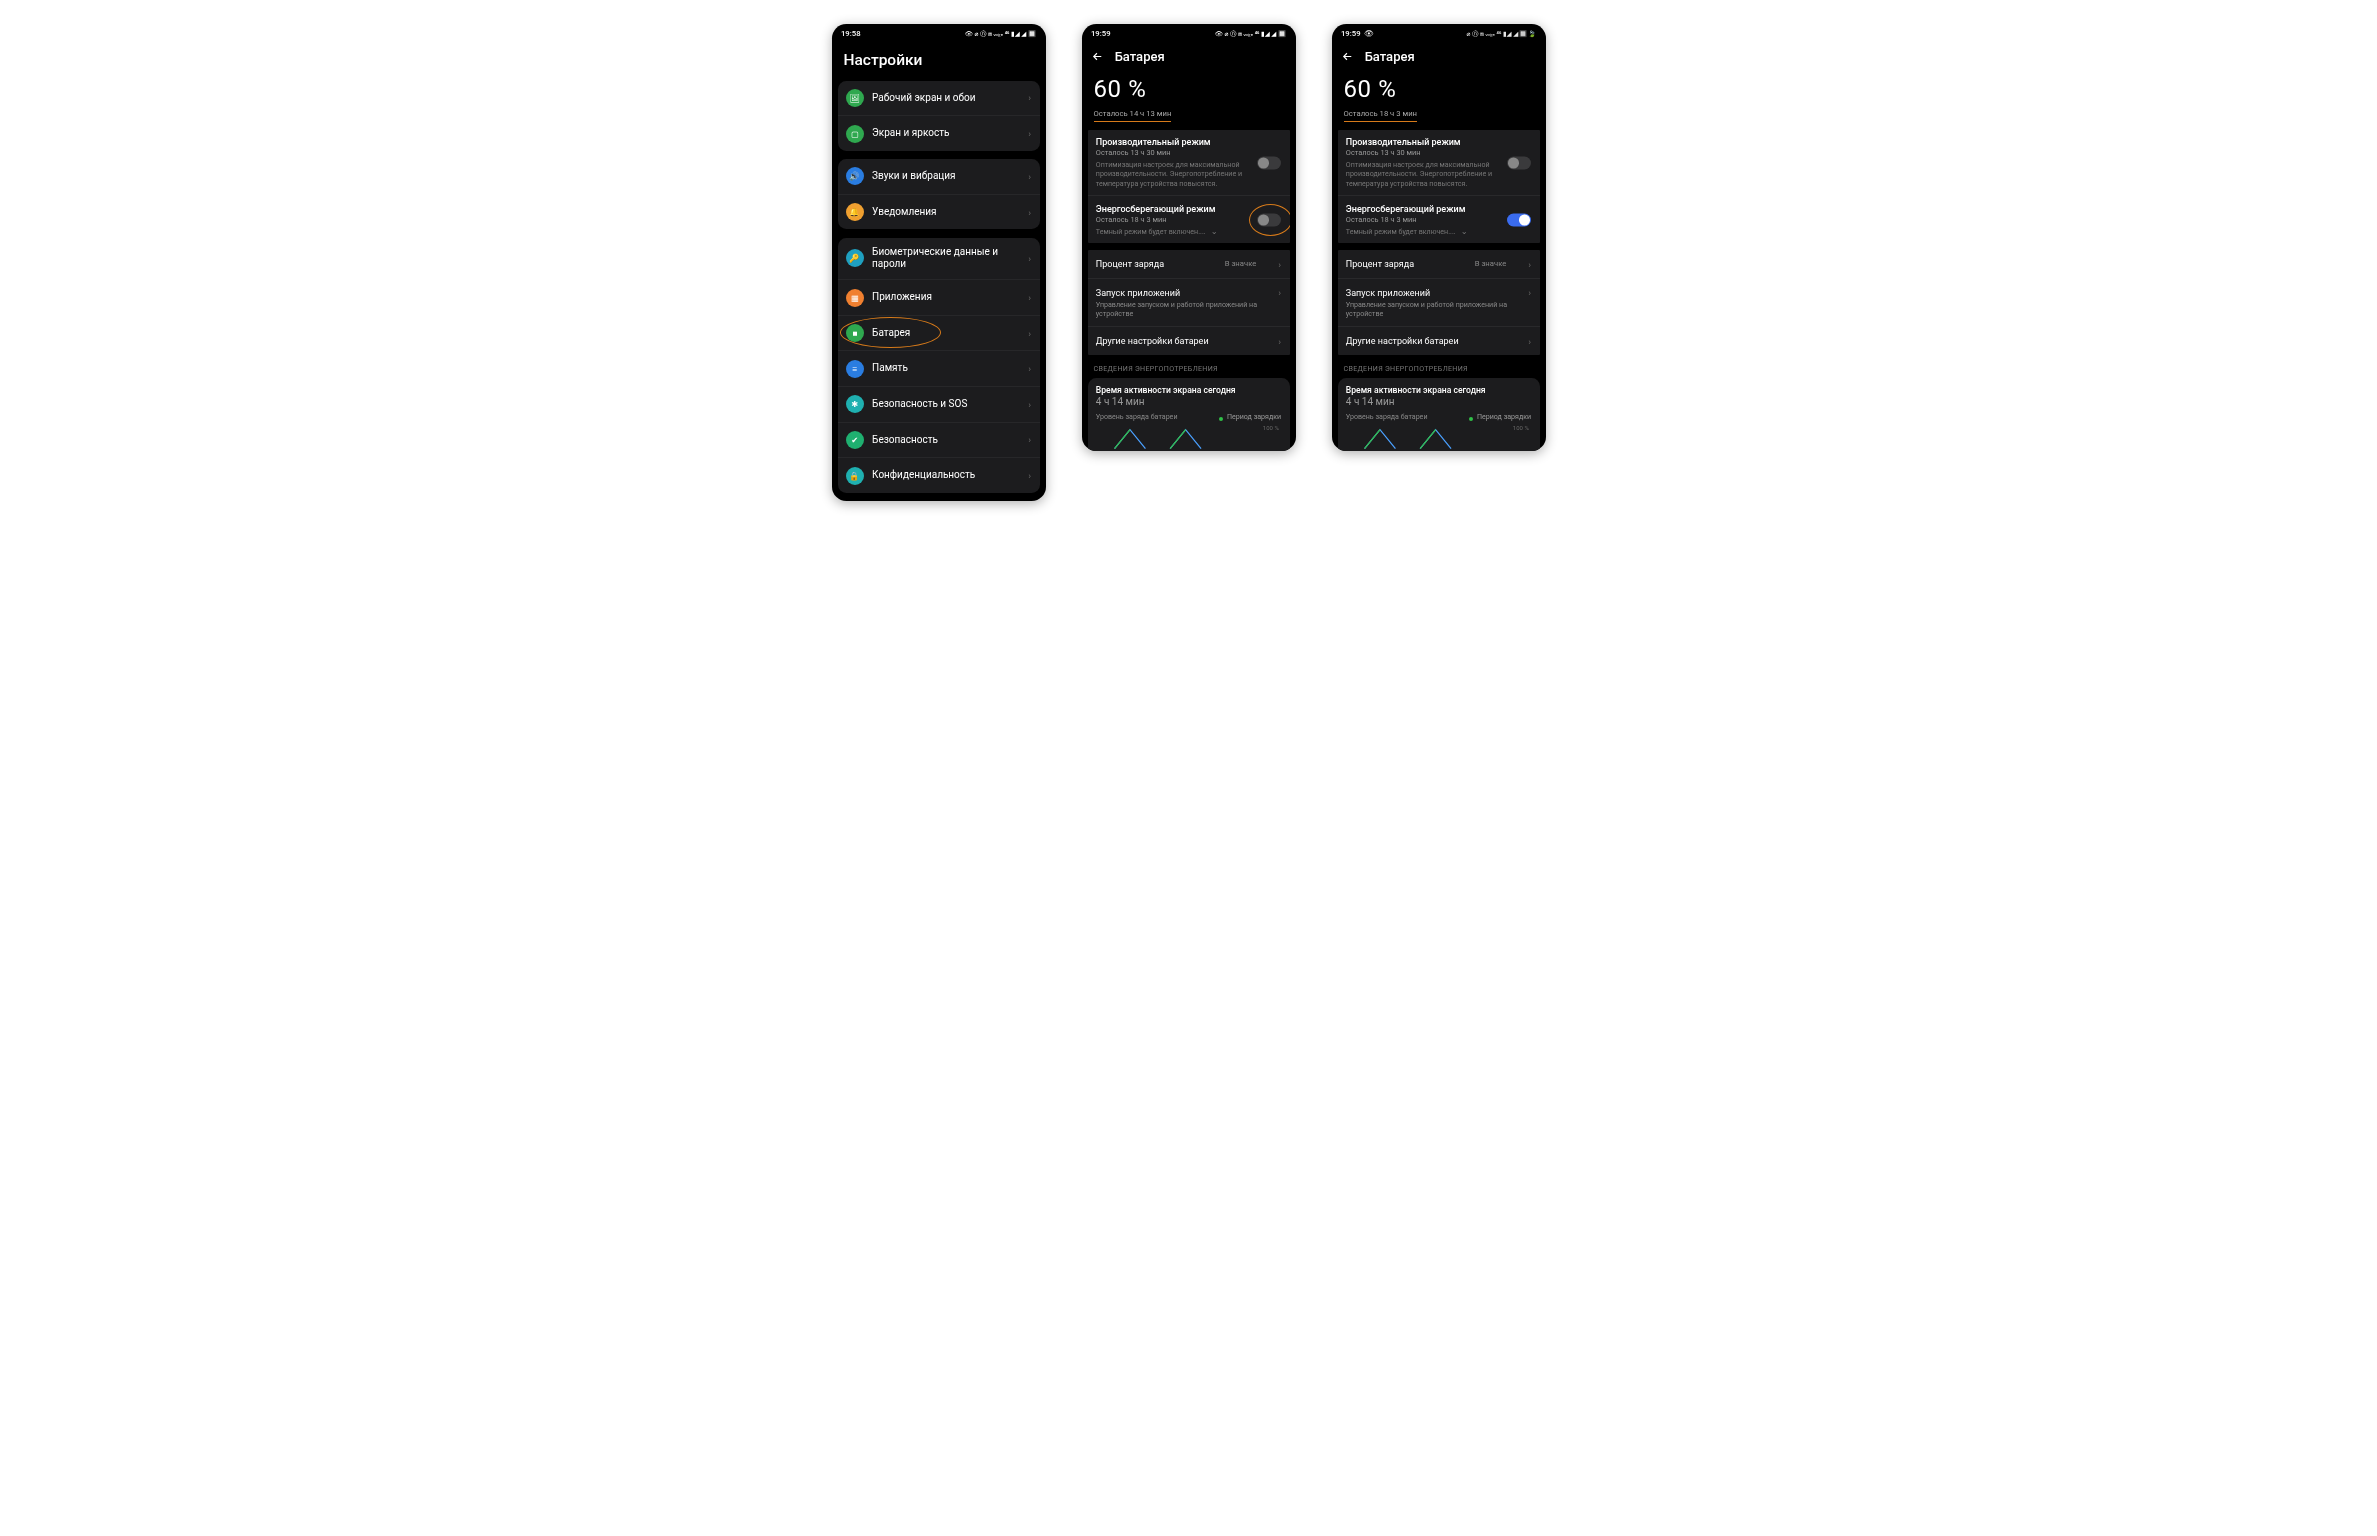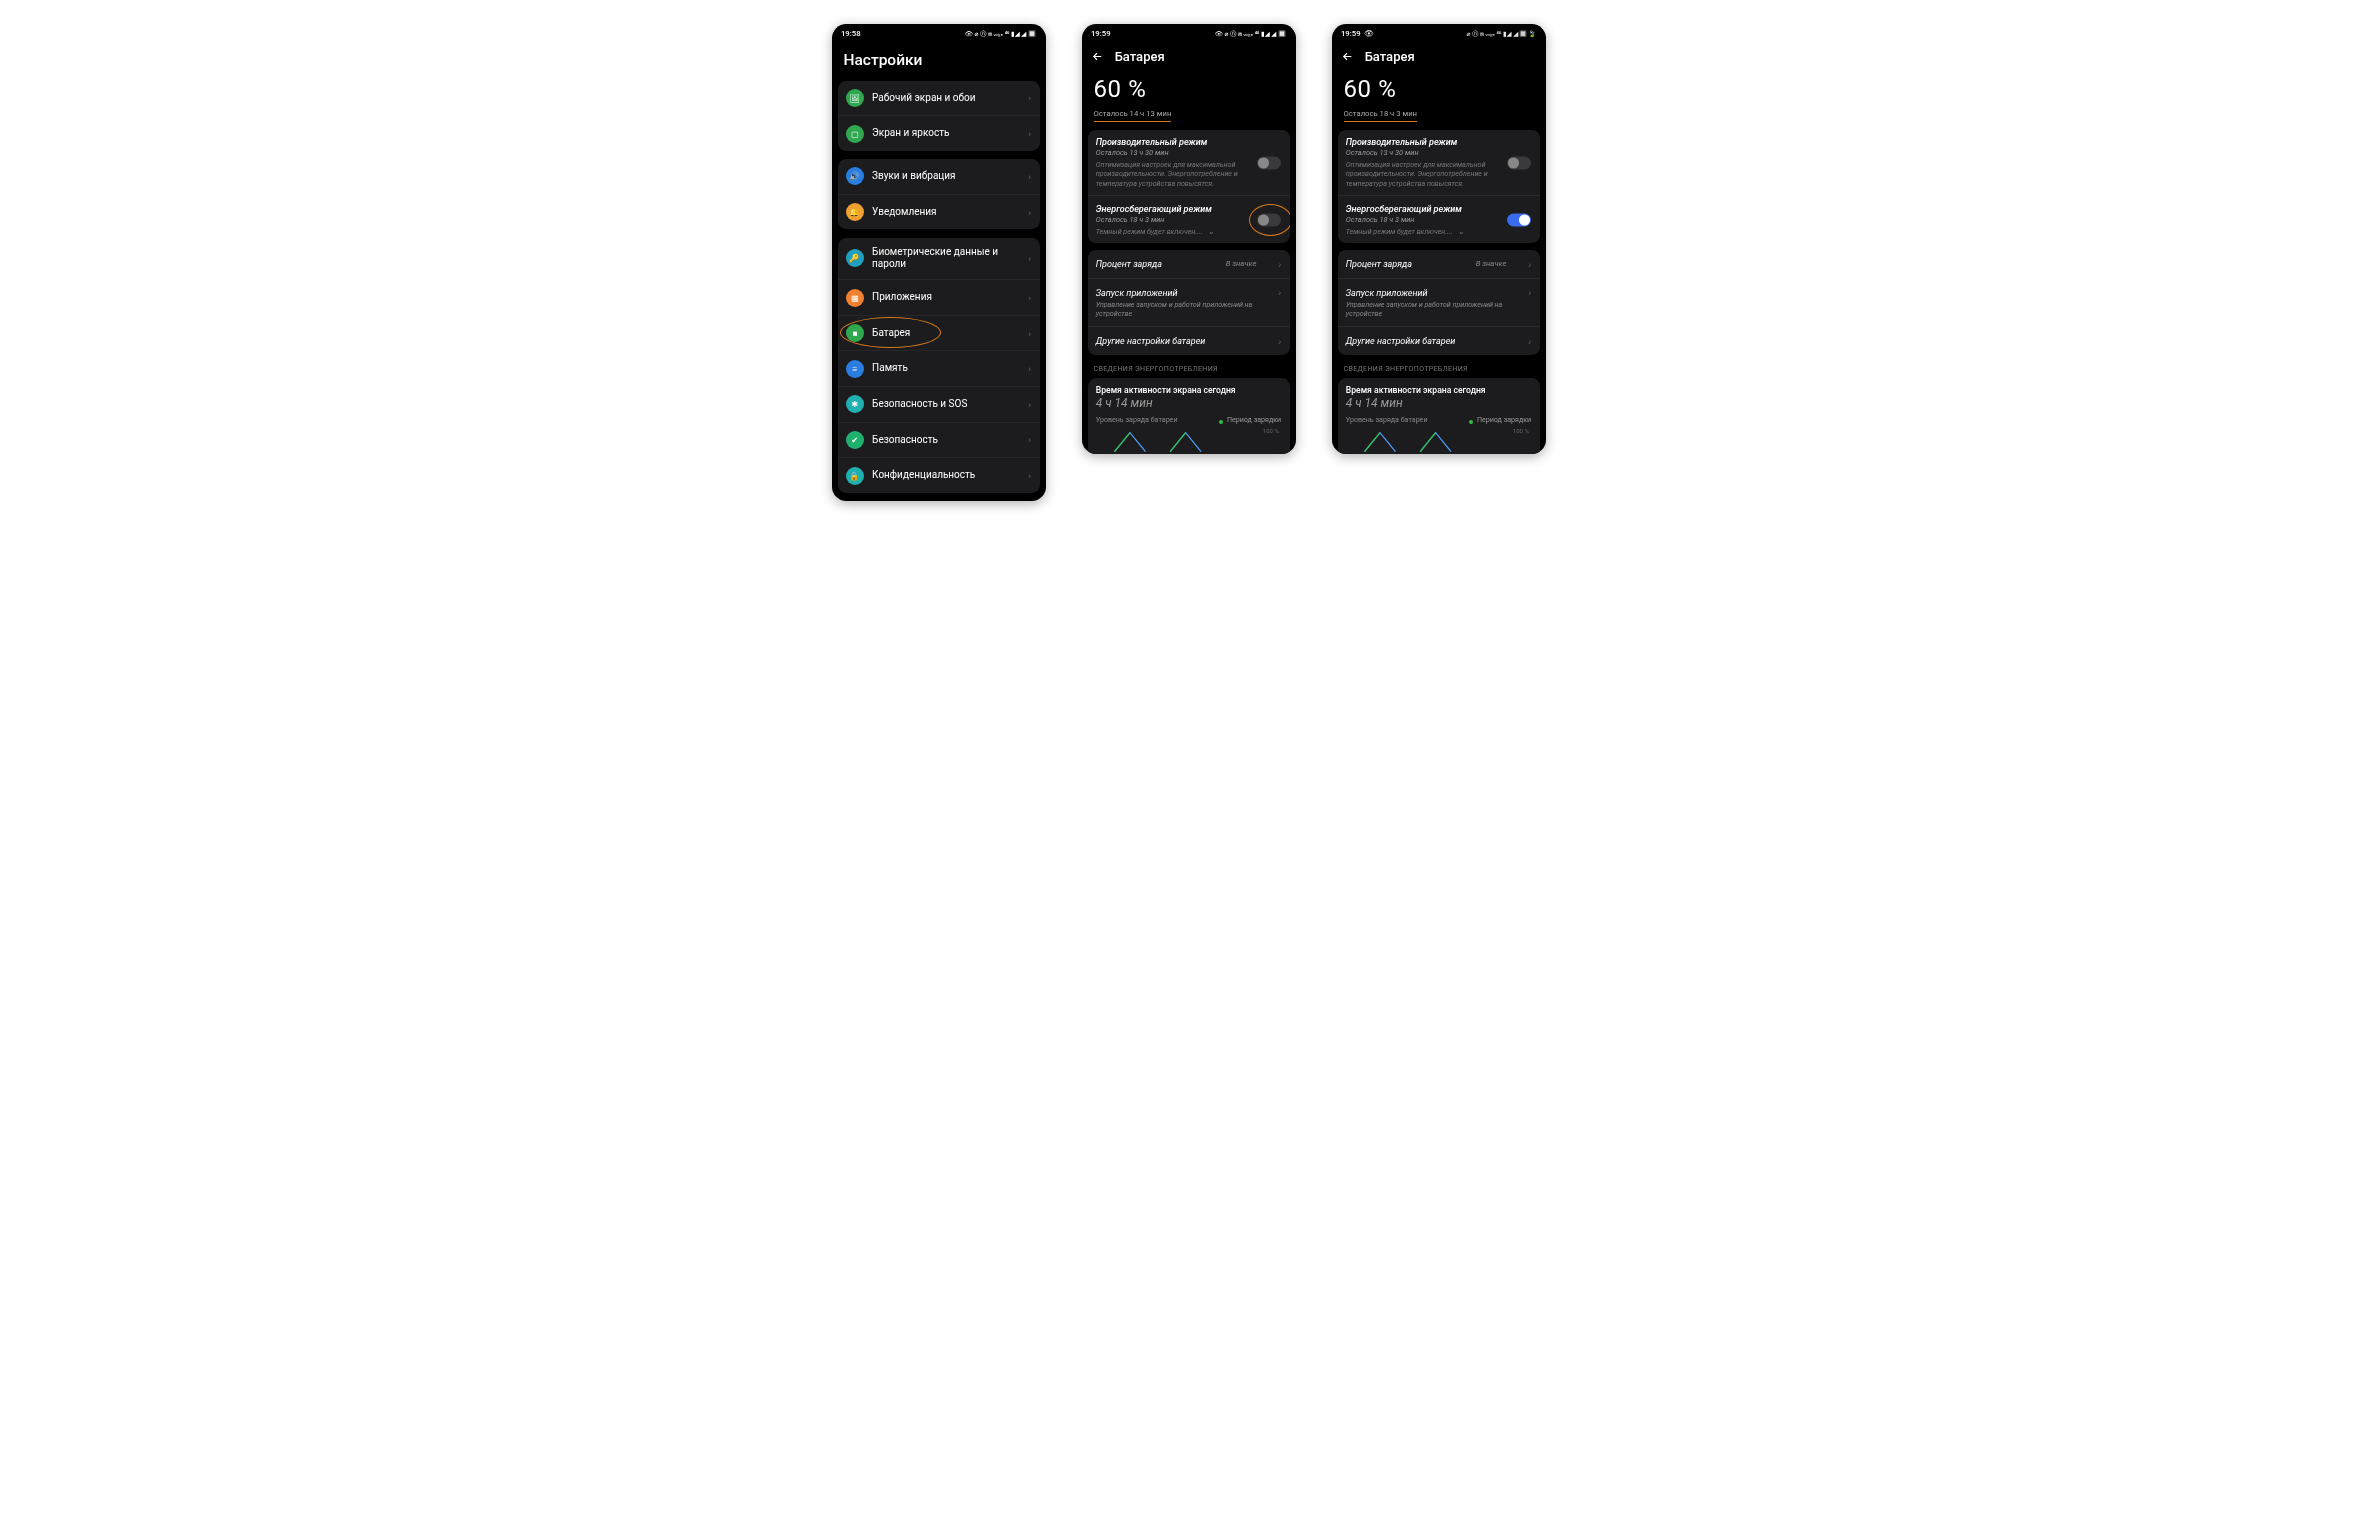--- a/index.html
+++ b/index.html
@@ -104,23 +104,22 @@
     margin-top: 6px;
     padding-bottom: 2.4px;
     display: inline-block;
   }
   .underline-orange {
     border-bottom: 1.8px solid #d67a1a;
   }
   .card {
     background: #1c1c1e;
     margin: 6px 6px 7.1px;
-    border-radius: 8px;
+    border-radius: 1px;
     overflow: hidden;
-    font-style: italic;
   }
   .mode-row {
     padding: 7.1px 8.3px;
     position: relative;
   }
   .mode-row + .mode-row { border-top: 0.6px solid rgba(255,255,255,0.06); }
   .mode-title { font-size: 9px; font-weight:500; margin-bottom:1.2px; }
   .mode-sub { font-size: 7.4px; color: #999; margin-bottom: 2.4px; }
   .mode-desc { font-size: 7.1px; color: #777; line-height: 1.35; padding-right: 33px;}
   .mode-desc-row { display:flex; align-items:center; gap:5px; color:#777; font-size:7.1px; padding-right:33px;}
@@ -162,21 +161,21 @@
     letter-spacing: 0.3px;
   }
   .usage-block {
     background:#1c1c1e;
     margin: 0 6px 0;
     border-radius:8.3px 8.3px 0 0;
     padding: 7.1px 8.3px 0;
   }
   .usage-head { display:flex; justify-content:space-between; align-items:flex-start; margin-bottom:4.8px;flex-direction:column;}
   .usage-title { font-size:8.6px; font-weight:500; line-height:1.3; }
-  .usage-val { font-size:12px; color:#999;font-style:italic; }
+  .usage-val { font-size:10px; color:#999; }
   .legend-row { display:flex; justify-content:space-between; align-items:flex-end; }
   .legend-left { font-size:7.1px; color:#888; line-height:1.3; }
   .legend-right { font-size:7.1px; color:#999; display:flex; align-items:flex-end; gap:3.6px;}
   .dot { width:4.8px; height:4.8px; border-radius:50%; background:#30c048; display:inline-block;}
   .spark {
     position:relative;
     height:26px;
     margin-top:3.6px;
   }
   .spark .y100 {

